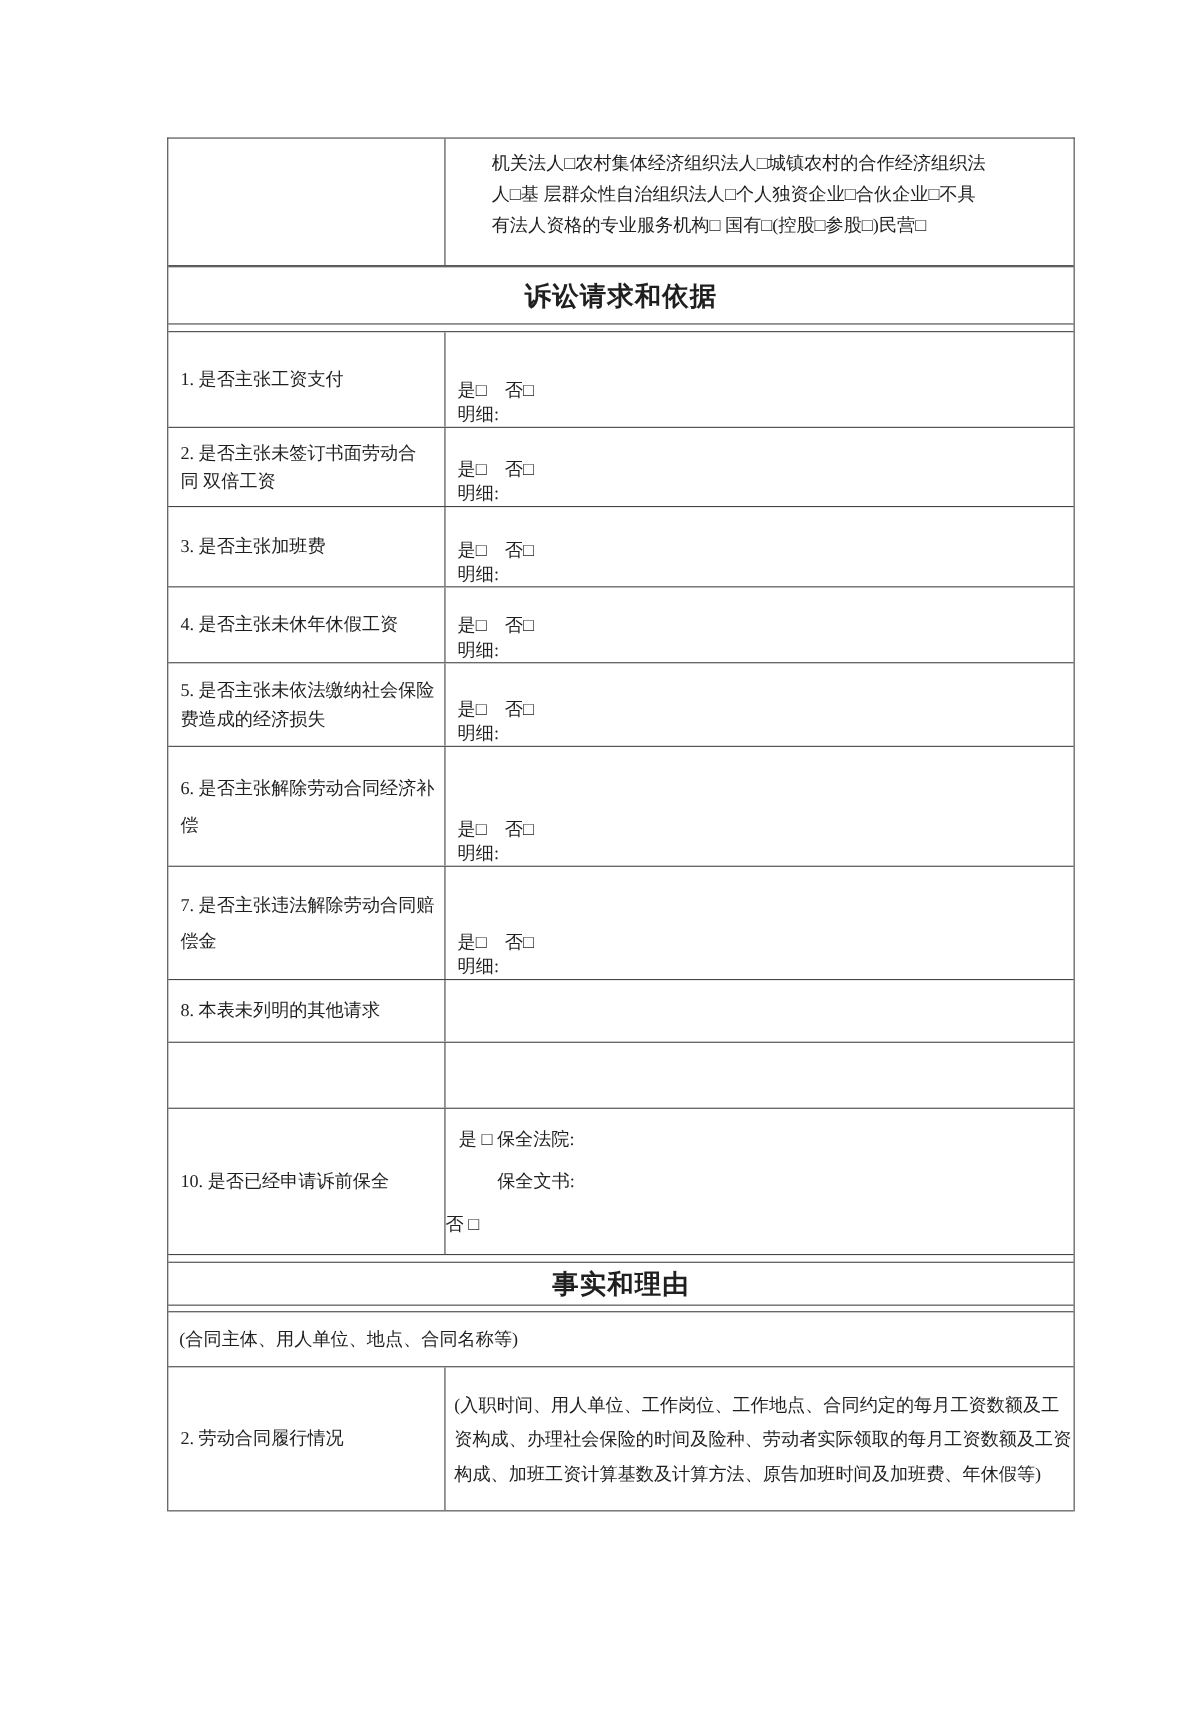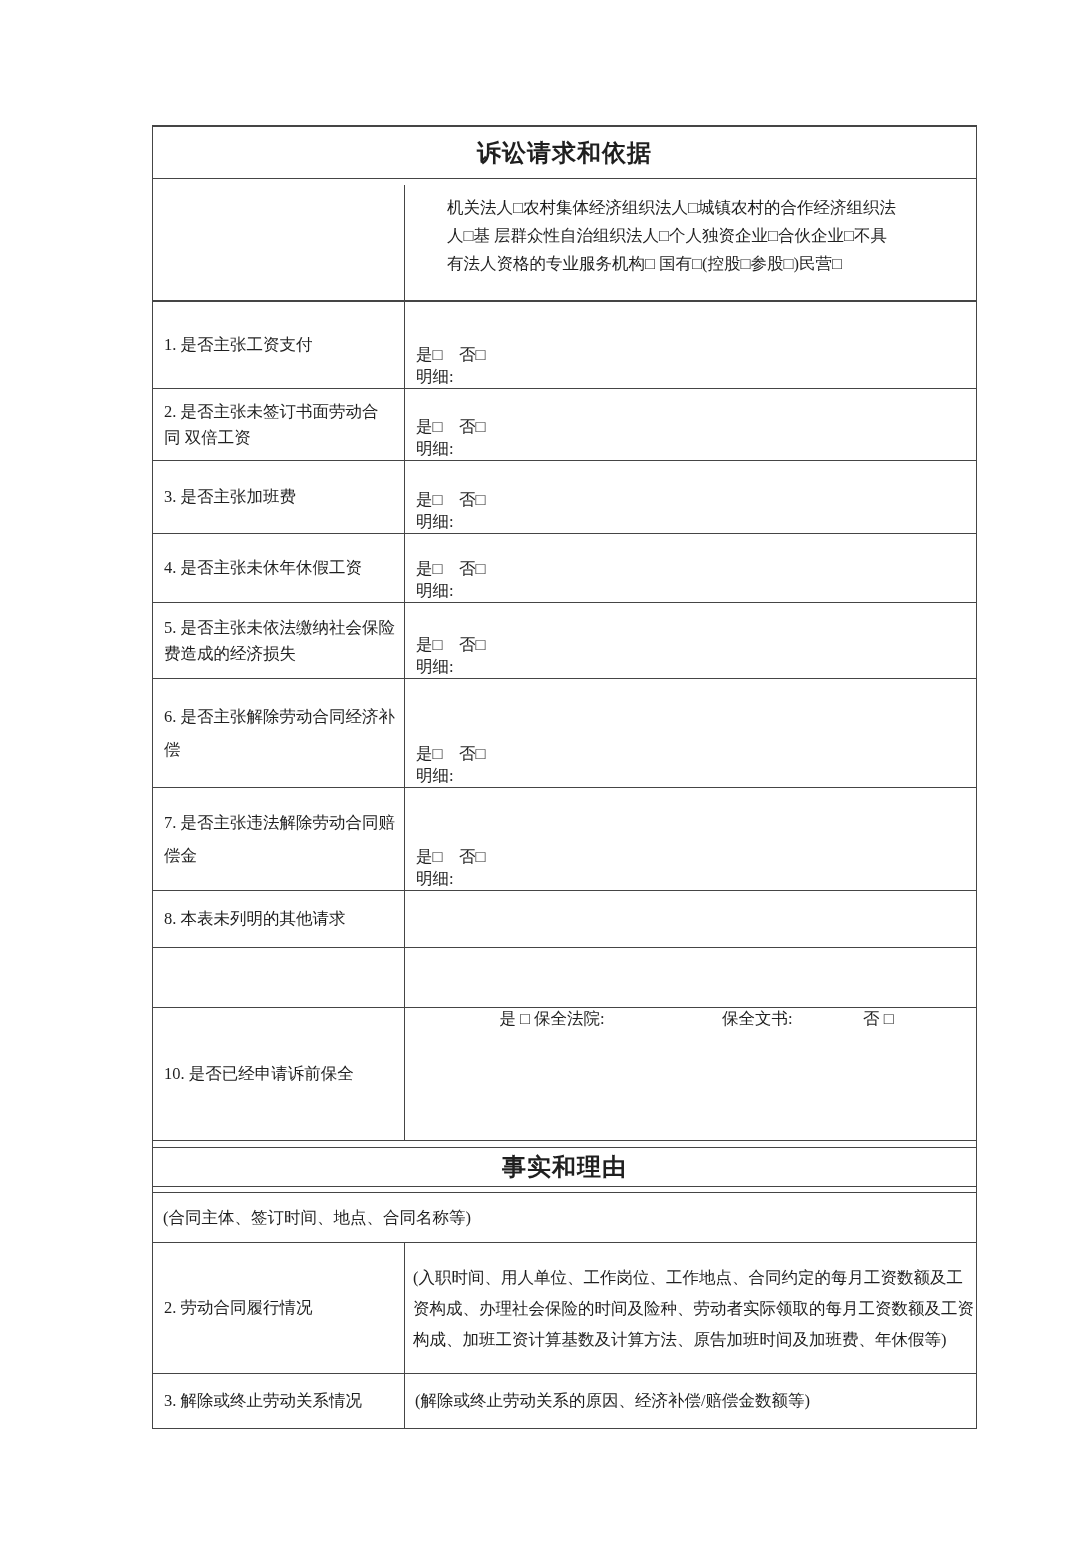--- a/index.html
+++ b/index.html
@@ -49,40 +49,40 @@
   .r-c10{height:133px;}
   .r-hd2{height:40px;margin-top:6px;margin-bottom:5px;}
   .r-f1{height:51px;}
   .r-f2{height:131px;}
   .r-f3{height:55px;}
   .gap-top{border-top:1px solid var(--bd);}
   .tall .lc{line-height:33px;}
   
   .rc-org{padding:9px 10px 0 42px;line-height:28px;white-space:pre-line;}
   .rc-fee{padding:26px 8px 0 11px;}
-  .rc-pres{display:flex;flex-direction:row;justify-content:space-evenly;padding-left:12px;}
+  .rc-pres{display:flex;flex-direction:column;justify-content:space-evenly;padding-left:12px;}
   .pres-doc{padding-left:35px;}
   .pres-no{margin-left:-12px;}
   .rc-fact{display:flex;align-items:center;padding-left:10px;}
   .rc-fact-multi{display:flex;align-items:center;padding-left:8px;padding-right:2px;line-height:31px;white-space:pre-line;}
 </style>
 </head>
 <body>
 
 <div class="tbl">
 
-  <div class="row sec-hd r-hd1">
-    <span>诉讼请求和依据</span>
-  </div>
-
   <div class="row r-partial">
     <div class="lc"></div>
     <div class="rc rc-org">机关法人□农村集体经济组织法人□城镇农村的合作经济组织法
 人□基 层群众性自治组织法人□个人独资企业□合伙企业□不具
 有法人资格的专业服务机构□ 国有□(控股□参股□)民营□</div>
+  </div>
+
+  <div class="row sec-hd r-hd1">
+    <span>诉讼请求和依据</span>
   </div>
 
   <div class="row r-c1 gap-top">
     <div class="lc">1. 是否主张工资支付</div>
     <div class="rc rc-qa">
       <span>是□　否□</span>
       <span>明细:</span>
     </div>
   </div>
 
@@ -155,28 +155,24 @@
       <span class="pres-doc">保全文书:</span>
       <span class="pres-no">否 □</span>
     </div>
   </div>
 
   <div class="row sec-hd r-hd2">
     <span>事实和理由</span>
   </div>
 
   <div class="row r-f1 gap-top">
-    <div class="rc rc-fact">(合同主体、签订时间、地点、合同名称等)</div>
+    <div class="rc rc-fact">(合同主体、用人单位、地点、合同名称等)</div>
   </div>
 
   <div class="row r-f2">
     <div class="lc">2. 劳动合同履行情况</div>
     <div class="rc rc-fact-multi">(入职时间、用人单位、工作岗位、工作地点、合同约定的每月工资数额及工
 资构成、办理社会保险的时间及险种、劳动者实际领取的每月工资数额及工资
 构成、加班工资计算基数及计算方法、原告加班时间及加班费、年休假等)</div>
   </div>
 
-  <div class="row r-f3">
-    <div class="lc">3. 解除或终止劳动关系情况</div>
-    <div class="rc rc-fact">(解除或终止劳动关系的原因、经济补偿/赔偿金数额等)</div>
-  </div>
 
 </div>
 
 </body></html>

